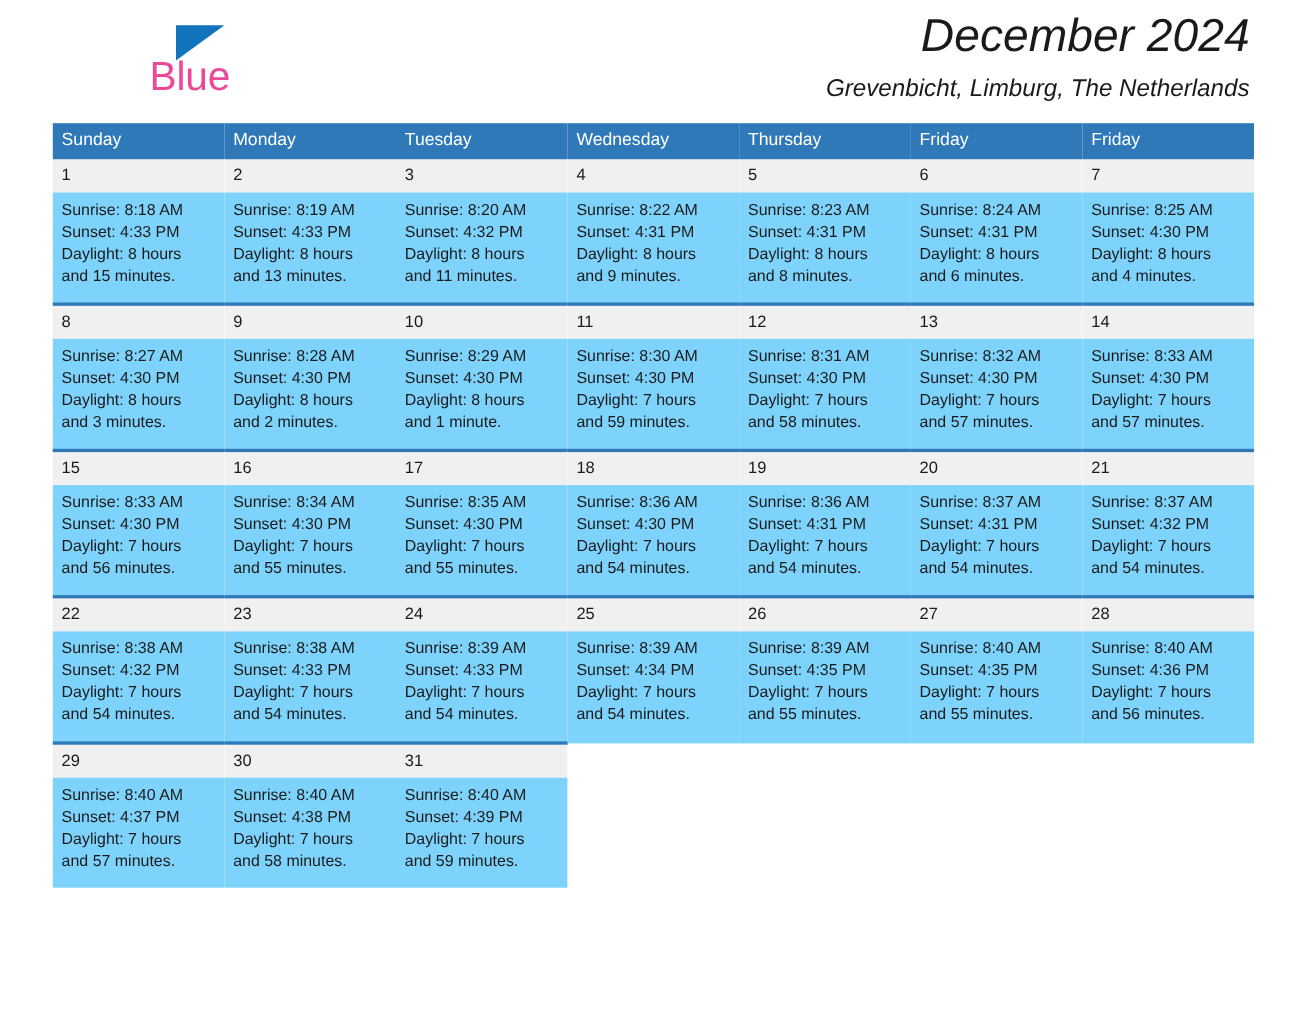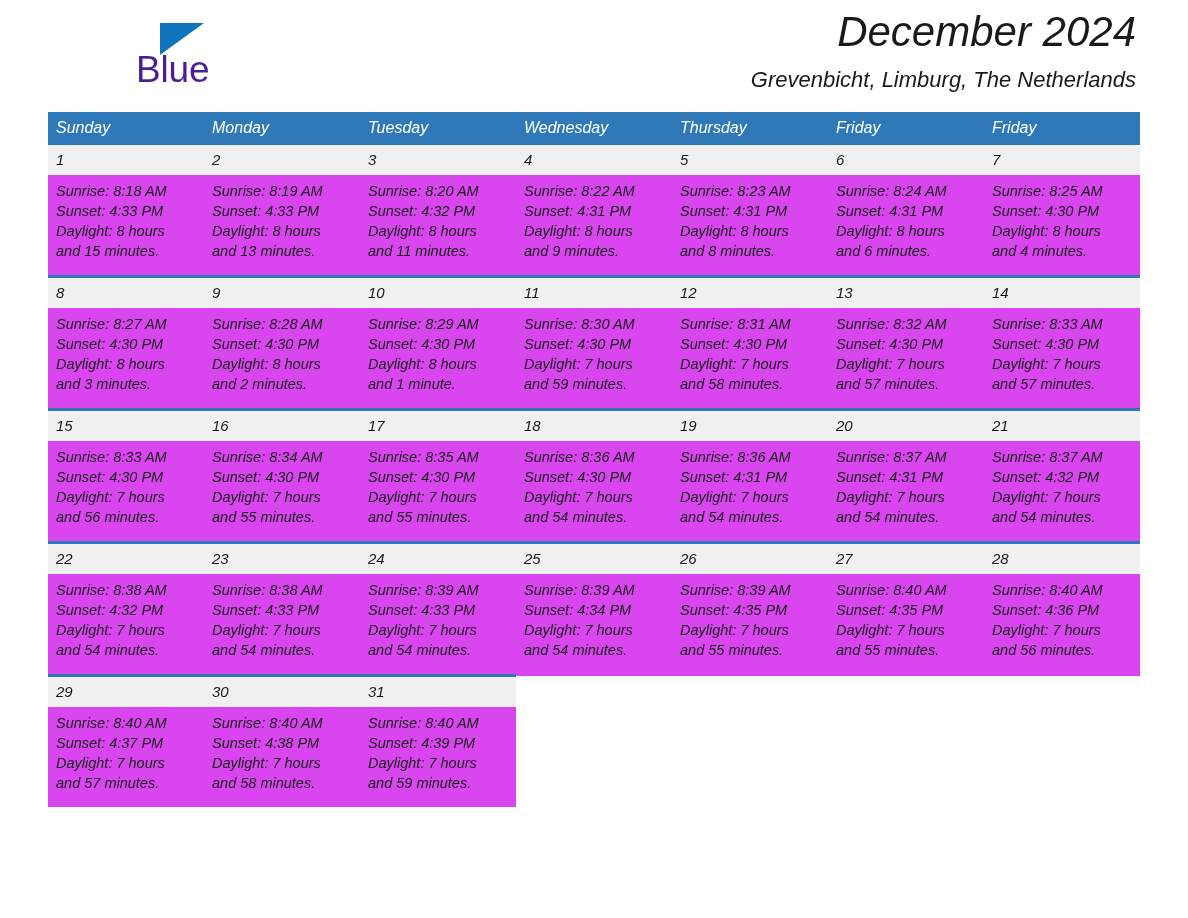--- a/index.html
+++ b/index.html
@@ -52,21 +52,21 @@
     height: 0;
     border-top: 32px solid #1274bc;
     border-right: 44px solid transparent;
   }
   .logo-line2 {
     position: absolute;
     left: 76px;
     top: 36px;
     font-size: 37px;
     letter-spacing: -0.2px;
-    color: #4c1d95;
+    color: #ec4899;
     line-height: 44px;
     white-space: nowrap;
   }
   .titles {
     position: absolute;
     right: 4px;
     top: 4px;
     text-align: right;
     font-style: italic;
   }
@@ -82,21 +82,20 @@
     color: #1a1a1a;
     white-space: nowrap;
     margin-top: 4px;
   }
 
   
   .calendar {
     width: 1092px;
     border-collapse: collapse;
     table-layout: fixed;
-    font-style: italic;
   }
   .weekday-row th {
     background: #2f79b9;
     color: #ffffff;
     font-size: 16px;
     font-weight: normal;
     text-align: left;
     padding: 6px 0 7px 8px;
     line-height: 20px;
   }
@@ -111,21 +110,21 @@
   }
   .weekday-row + tbody .daynum-row td,
   tbody.first-week .daynum-row td {
     border-top: none;
   }
   .daynum-row td.empty {
     background: #ffffff;
     border-top: none;
   }
   .detail-row td {
-    background: #d946ef;
+    background: #7dd3fc;
     font-size: 14.5px;
     line-height: 20px;
     padding: 6px 6px 14px 8px;
     vertical-align: top;
     color: #1a1a1a;
   }
   .detail-row td.empty {
     background: #ffffff;
   }
   .detail-line {

